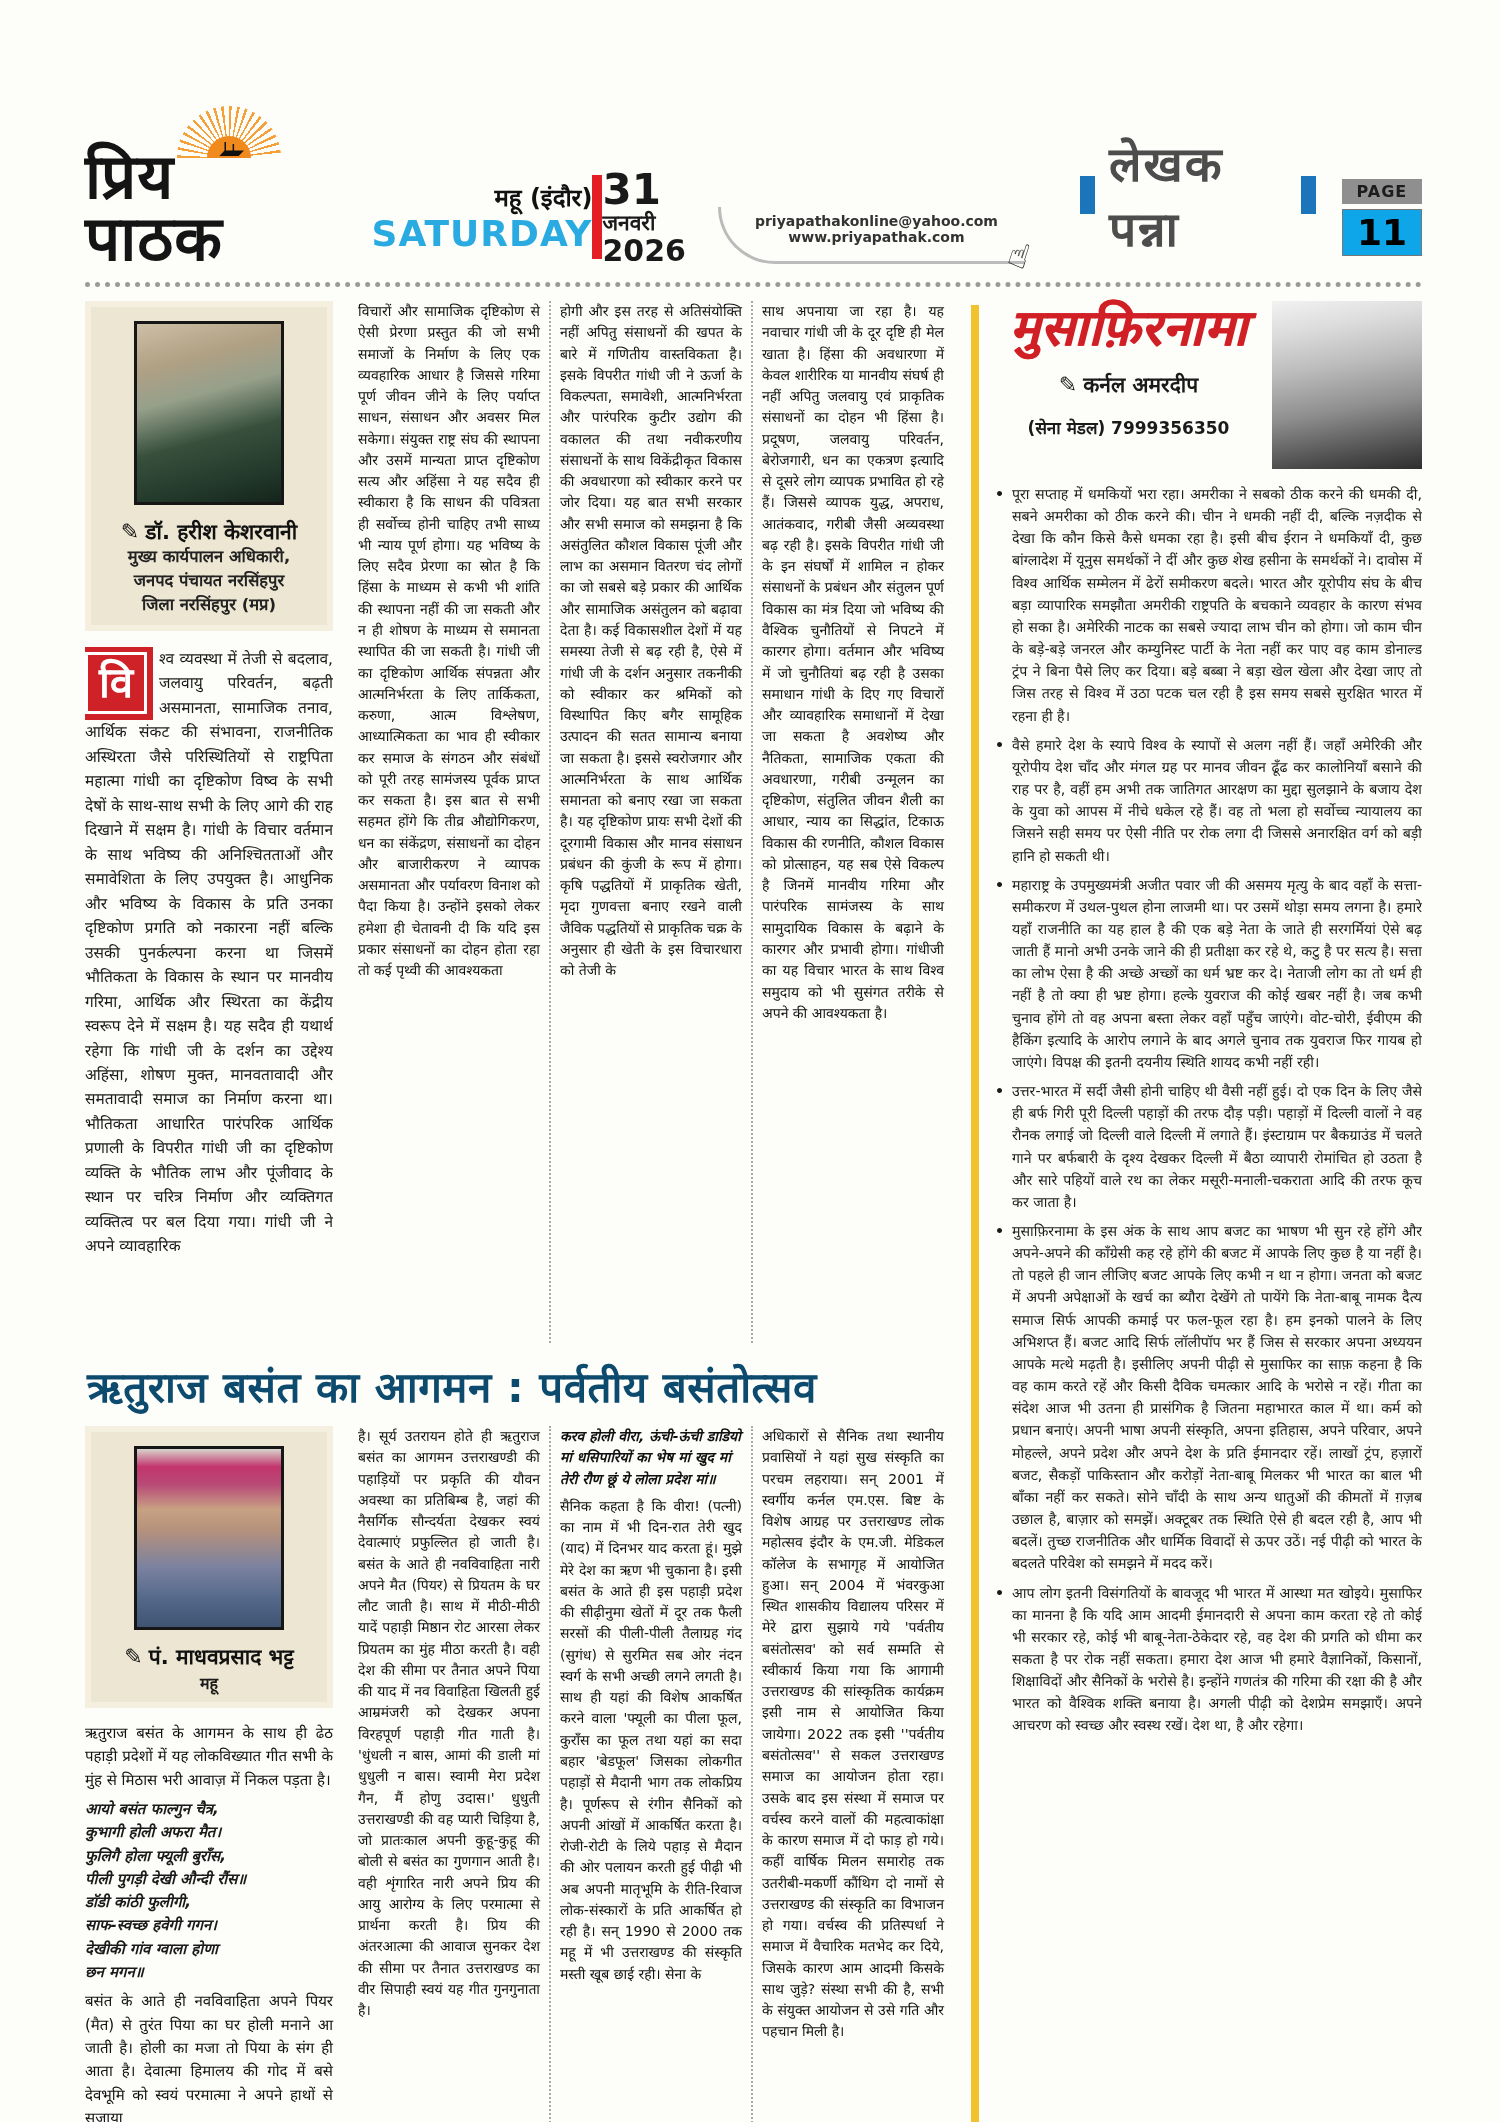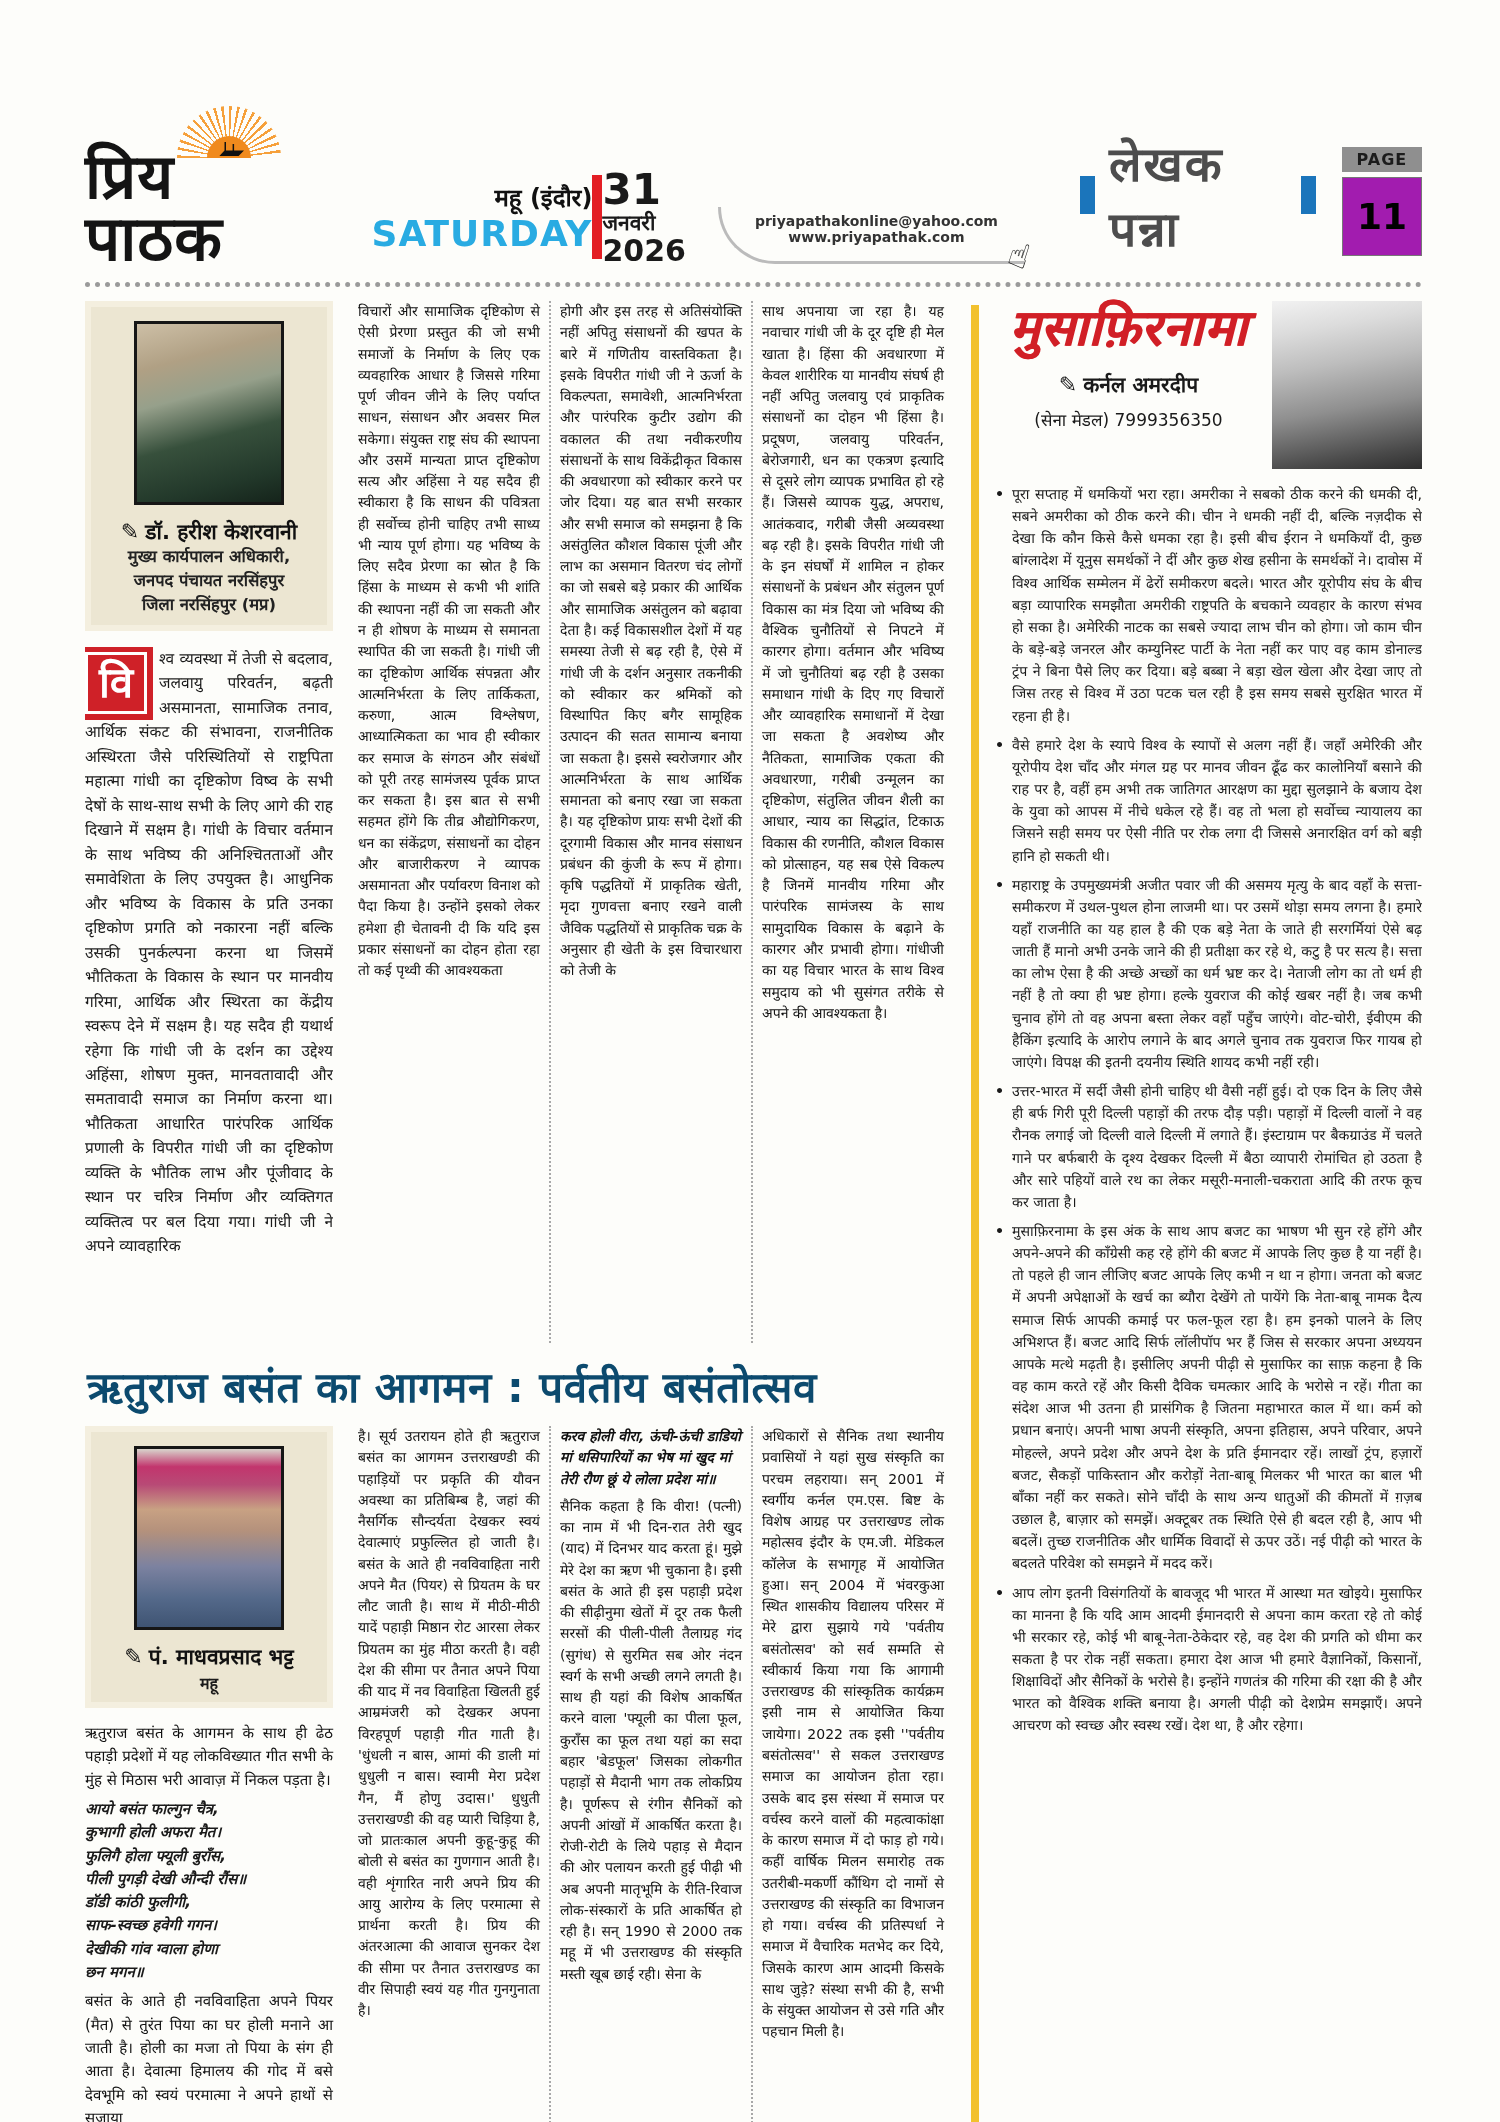--- a/index.html
+++ b/index.html
@@ -31,21 +31,21 @@
     border-bottom-left-radius:70px; margin-left:6px; margin-bottom:6px; }
   .contact .line { font-size:14px; font-weight:bold; color:#333; text-align:center; }
   .hand { position:absolute; right:-6px; bottom:-14px; font-size:34px; color:#111; transform:rotate(18deg); }
   .section-banner { display:flex; align-items:center; gap:14px; margin-left:30px; padding-bottom:10px; }
   .bracket { width:12px; height:38px; border-top:9px solid #1b75bb; border-bottom:9px solid #1b75bb; }
   .bracket.l { border-left:15px solid #1b75bb; }
   .bracket.r { border-right:15px solid #1b75bb; }
   .section-title { font-size:48px; font-weight:600; color:#4d4d4d; letter-spacing:2px; }
   .pagebox { margin-left:auto; text-align:center; margin-bottom:14px; }
   .pagebox .plabel { background:#8f8f8f; color:#1c1c1c; font-size:16px; font-weight:800; padding:3px 10px; letter-spacing:1px; }
-  .pagebox .pnum { background:#a21caf; color:#000; font-size:36px; font-weight:800; padding:18px 14px; margin-top:5px; border:1px solid #777; }
+  .pagebox .pnum { background:#0ea5e9; color:#000; font-size:36px; font-weight:800; padding:2px 14px; margin-top:5px; border:1px solid #777; }
   
   .main { display:flex; margin-top:14px; height:1885px; }
   .left-region { width:868px; display:flex; flex-direction:column; }
   .gold-divider { width:8px; background:#f2c12e; margin:4px 16px 0 18px; }
   .right-region { flex:1; display:flex; flex-direction:column; }
   
   .a1 { display:flex; gap:16px; height:1042px; }
   .a1-left { width:248px; flex:none; }
   .author-box { background:#ece6d2; padding:20px 10px 14px 10px; text-align:center;
     box-shadow:0 0 0 6px #f4efdf inset; }
@@ -74,21 +74,21 @@
   .intro2 { margin-top:14px; font-size:15px; line-height:1.56; text-align:justify; }
   .poem { margin:6px 0; }
   .poem-line { font-size:15px; font-weight:800; font-style:italic; line-height:1.55; }
   .col-poem { font-weight:800; font-style:italic; text-align:left; margin-bottom:6px; }
   
   .mus-header { display:flex; gap:10px; align-items:flex-start; }
   .mus-left { flex:1; text-align:center; }
   .mus-logo { color:#d11f26; font-size:50px; font-weight:800; font-style:italic; line-height:1.1;
     text-shadow:1px 0 #d11f26; letter-spacing:1px; }
   .mus-byline { margin-top:14px; font-size:21px; font-weight:800; }
-  .mus-phone { font-size:17px; font-weight:400; margin-top:10px; }
+  .mus-phone { font-size:17px; font-weight:700; margin-top:18px; }
   .mus-photo { width:150px; height:168px; flex:none; background:linear-gradient(170deg,#f2f2f2 0%,#dcdcdc 18%,#bdbdbd 38%,#8f8f8f 62%,#4a4a4a 88%,#2e2e2e 100%); }
   .bullets { margin-top:14px; font-size:14.2px; line-height:1.56; text-align:justify; flex:1; overflow:hidden; list-style:none; }
   .bullets li { position:relative; padding-left:17px; margin-bottom:7px; }
   .bullets li::before { content:"•"; position:absolute; left:0; top:0; font-weight:800; }
 </style>
 </head>
 <body>
 
 <div class="page">
 

